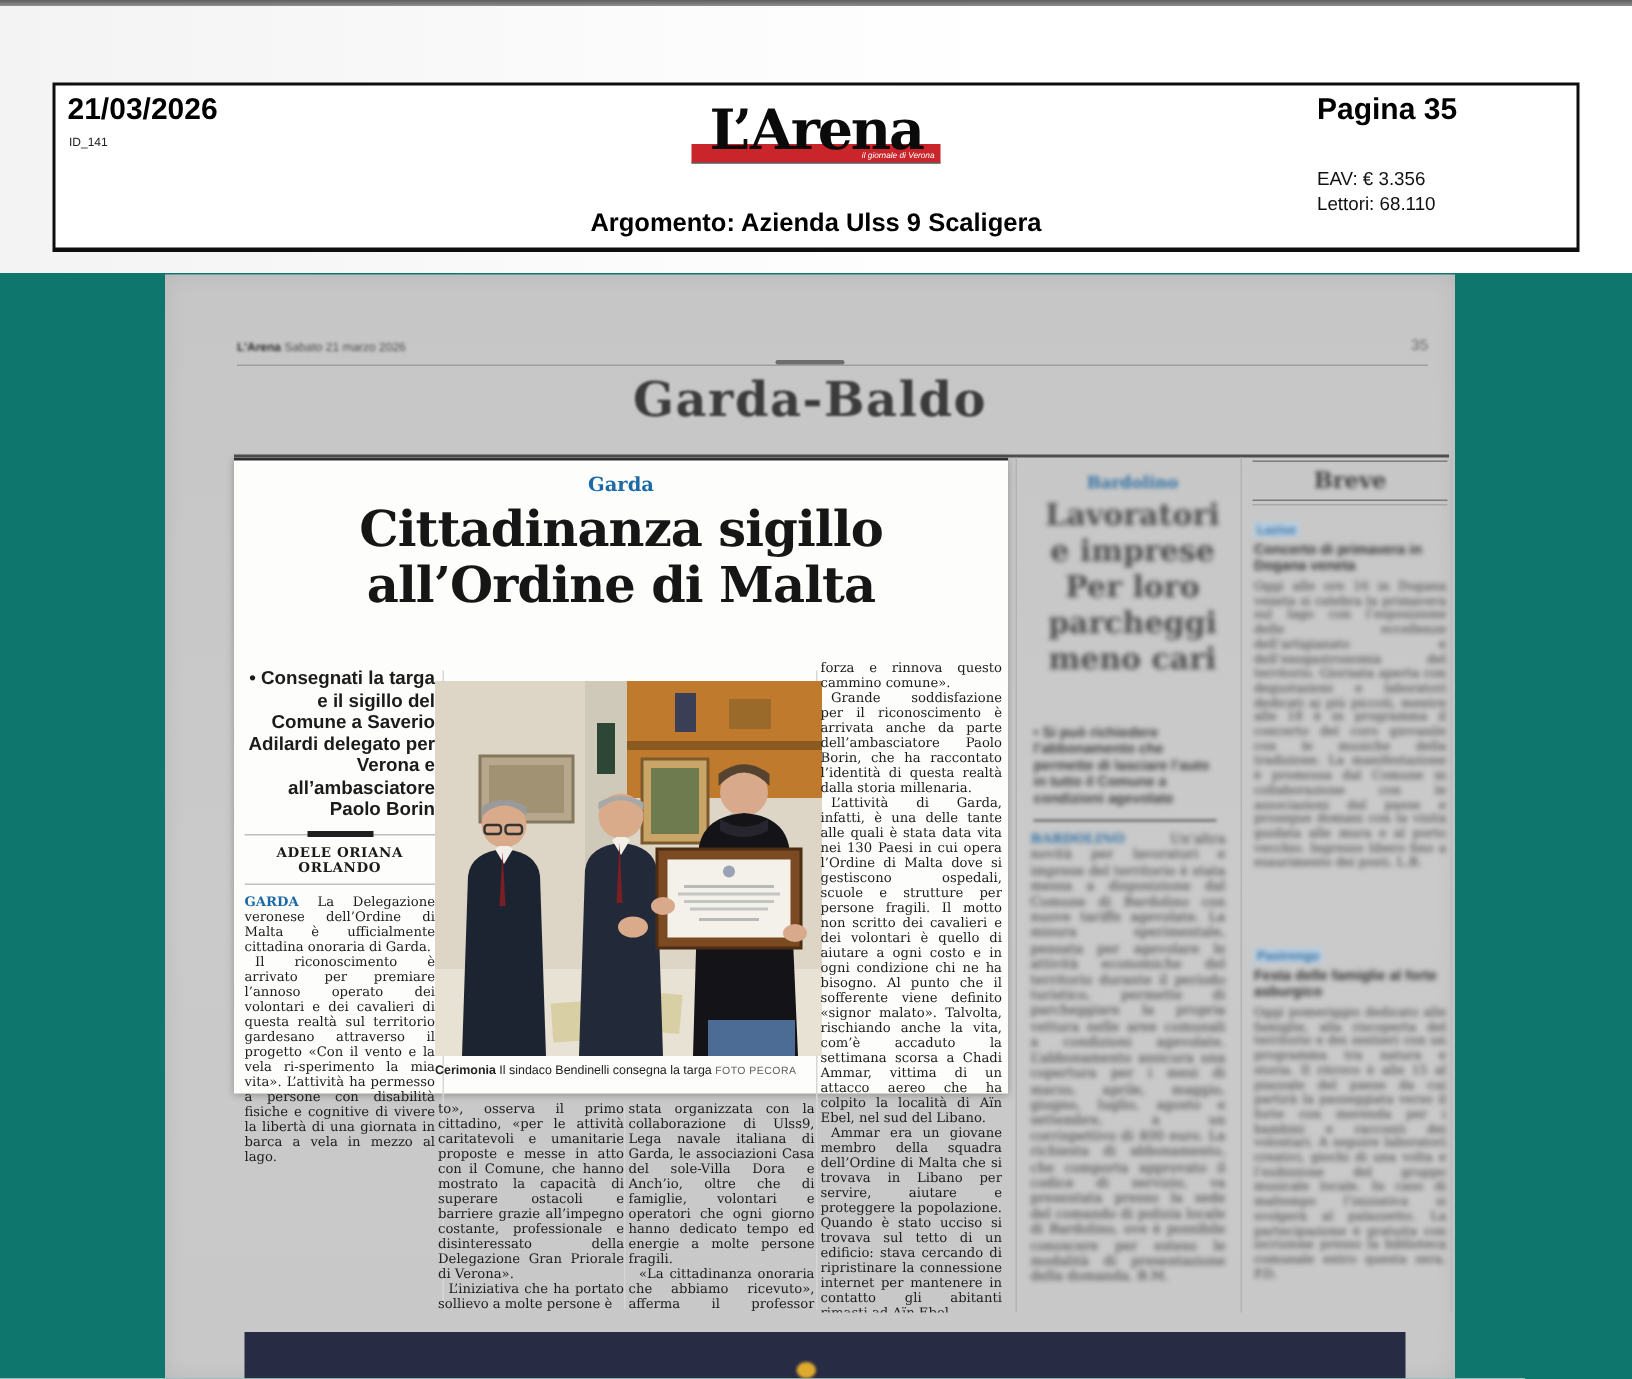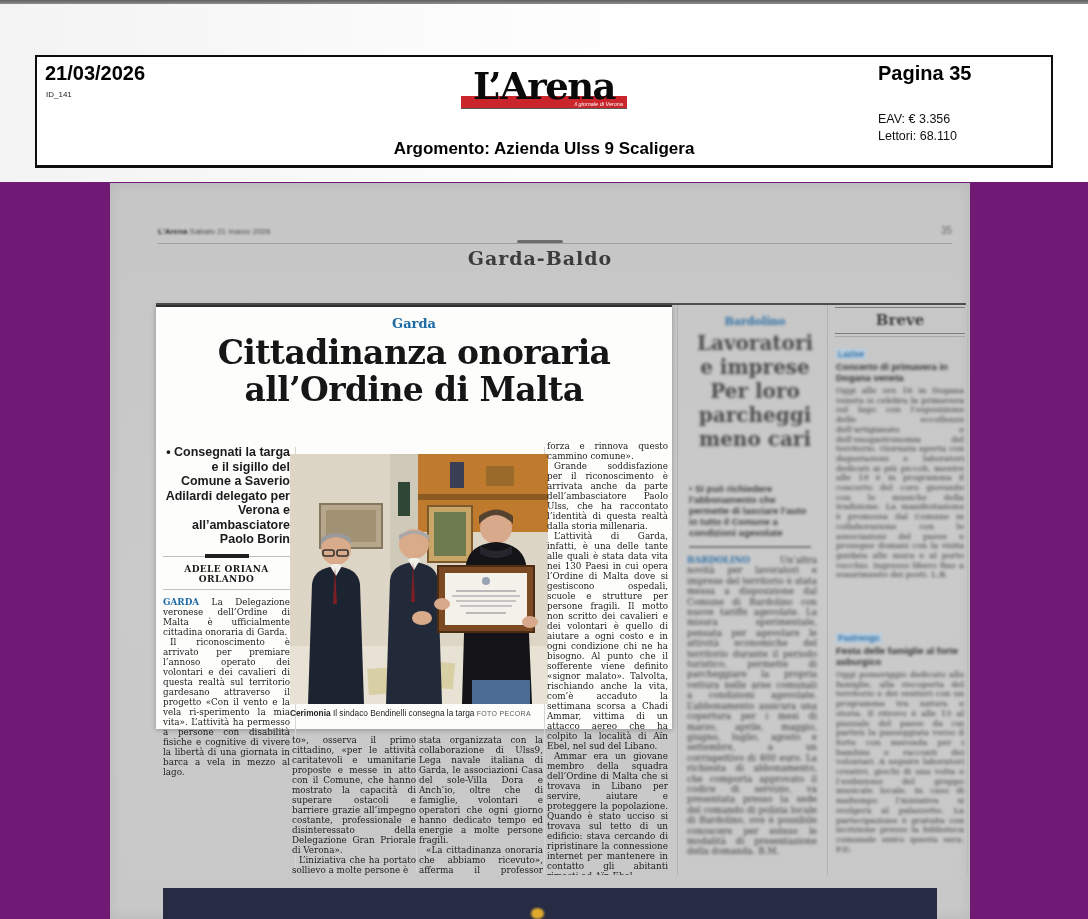--- a/index.html
+++ b/index.html
@@ -1,17 +1,17 @@
 <!DOCTYPE html>
 <html><head>
 <meta charset="utf-8">
 <style>
   * { margin:0; padding:0; box-sizing:border-box; }
   html,body { width:1088px; height:919px; background:#ffffff; font-family:"Liberation Sans", sans-serif; }
-  #stage { position:relative; width:1088px; height:919px; overflow:hidden; background:#701a75; }
+  #stage { position:relative; width:1088px; height:919px; overflow:hidden; background:#0f766e; }
 
   
   .topbar { position:absolute; left:0; top:0; width:1088px; height:4px;
             background:linear-gradient(180deg,#5e5e5e,#8f8f8f); }
   .bg-grad { position:absolute; left:0; top:4px; width:1088px; height:178px;
              background:linear-gradient(90deg,#f3f3f3 0%,#fbfbfb 38%,#ffffff 62%); }
 
   
   .header-box { position:absolute; left:35px; top:55px; width:1018px; height:113px;
                 background:#ffffff; border:2px solid #0e0e0e; border-bottom-width:3px; }
@@ -33,21 +33,21 @@
   .scan { position:absolute; left:110px; top:183px; width:860px; height:736px;
           background:linear-gradient(180deg,#c6c6c6 0%,#cacaca 55%,#c8c8c8 100%);
           box-shadow:inset 0 0 14px rgba(0,0,0,.08); }
   .mast-left { position:absolute; left:48px; top:44px; font-size:8px; color:#4c4c4c; filter:blur(1.1px); }
   .mast-left b { color:#2e2e2e; }
   .mast-num { position:absolute; right:18px; top:42px; font-size:10px; color:#6b6b6b; filter:blur(.9px); }
   .mast-rule { position:absolute; left:48px; right:18px; top:60px; height:1px; background:#9e9e9e; }
   .mast-dash { position:absolute; left:50%; transform:translateX(-50%); top:57px; width:46px; height:3px;
                background:#6e6e6e; border-radius:2px; filter:blur(.4px); }
   .section-title { position:absolute; left:0; right:0; top:64px; text-align:center;
-                   font-family:"DejaVu Serif", serif; font-weight:bold; font-size:19px;
+                   font-family:"DejaVu Serif", serif; font-weight:bold; font-size:32px;
                    color:#3c3c3c; letter-spacing:1px; filter:blur(.6px); }
   .col-top-rule { position:absolute; left:46px; top:120px; width:810px; height:2px; background:#4e4e4e; filter:blur(.5px); }
   .vsep-1 { position:absolute; left:567px; top:122px; height:570px; width:1px; background:#b3b3b3; }
   .vsep-2 { position:absolute; left:717px; top:122px; height:570px; width:1px; background:#b3b3b3; }
   .vsep-3 { position:absolute; left:857px; top:122px; height:570px; width:1px; background:#bbbbbb; }
 
   
   .article-box { position:absolute; left:46px; top:122px; width:516px; height:424px;
                  background:#fdfdfc; border-top:2px solid #2e2e2e;
                  box-shadow:0 1px 5px rgba(0,0,0,.28); }
@@ -153,21 +153,21 @@
     <div class="mast-dash"></div>
     <div class="section-title">Garda-Baldo</div>
     <div class="col-top-rule"></div>
     <div class="vsep-1"></div>
     <div class="vsep-2"></div>
     <div class="vsep-3"></div>
 
     <div class="article-box">
       <div class="a-kicker">Garda</div>
       <div class="a-headline">
-        <div>Cittadinanza onoraria</div>
+        <div>Cittadinanza sigillo</div>
         <div>all’Ordine di Malta</div>
       </div>
 
       <div class="isep-a"></div>
       <div class="isep-b"></div>
       <div class="isep-c"></div>
 
       <div class="a-col a-col1">
         <div class="standfirst">• Consegnati la targa e il sigillo del Comune a Saverio Adilardi delegato per Verona e all’ambasciatore Paolo Borin</div>
         <div class="midrule">
@@ -239,21 +239,21 @@
         <p>L’iniziativa che ha portato sollievo a molte persone è</p>
       </div>
 
       <div class="a-col a-col3">
         <p class="noindent">stata organizzata con la collaborazione di Ulss9, Lega navale italiana di Garda, le associazioni Casa del sole-Villa Dora e Anch’io, oltre che di famiglie, volontari e operatori che ogni giorno hanno dedicato tempo ed energie a molte persone fragili.</p>
         <p>«La cittadinanza onoraria che abbiamo ricevuto», afferma il professor Adilardi, «raf-</p>
       </div>
 
       <div class="a-col a-col4">
         <p class="noindent">forza e rinnova questo cammino comune».</p>
-        <p>Grande soddisfazione per il riconoscimento è arrivata anche da parte dell’ambasciatore Paolo Ulss, che ha raccontato l’identità di questa realtà dalla storia millenaria.</p>
+        <p>Grande soddisfazione per il riconoscimento è arrivata anche da parte dell’ambasciatore Paolo Borin, che ha raccontato l’identità di questa realtà dalla storia millenaria.</p>
         <p>L’attività di Garda, infatti, è una delle tante alle quali è stata data vita nei 130 Paesi in cui opera l’Ordine di Malta dove si gestiscono ospedali, scuole e strutture per persone fragili. Il motto non scritto dei cavalieri e dei volontari è quello di aiutare a ogni costo e in ogni condizione chi ne ha bisogno. Al punto che il sofferente viene definito «signor malato». Talvolta, rischiando anche la vita, com’è accaduto la settimana scorsa a Chadi Ammar, vittima di un attacco aereo che ha colpito la località di Aïn Ebel, nel sud del Libano.</p>
         <p>Ammar era un giovane membro della squadra dell’Ordine di Malta che si trovava in Libano per servire, aiutare e proteggere la popolazione. Quando è stato ucciso si trovava sul tetto di un edificio: stava cercando di ripristinare la connessione internet per mantenere in contatto gli abitanti rimasti ad Aïn Ebel.</p>
       </div>
     </div>
 
     <div class="side">
       <div class="s-kicker">Bardolino</div>
       <div class="s-headline">
         <div>Lavoratori</div>
         <div>e imprese</div>

